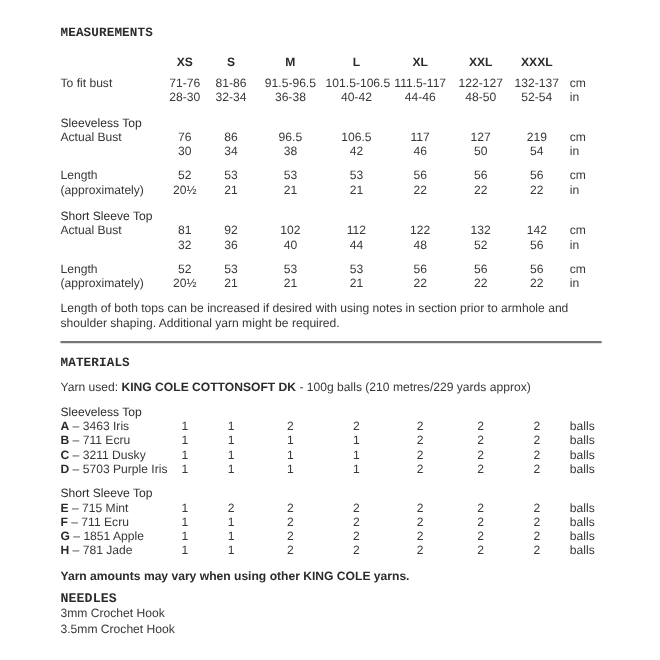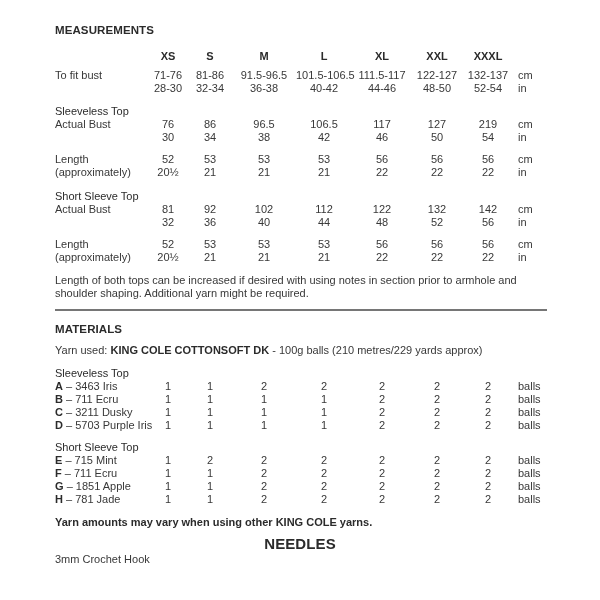--- a/index.html
+++ b/index.html
@@ -3,21 +3,21 @@
 <meta charset="utf-8">
 <style>
   html,body{margin:0;padding:0;}
   body{
     width:600px;height:600px;background:#ffffff;
     font-family:"Liberation Sans", sans-serif;
     color:#383838;
     -webkit-font-smoothing:antialiased;
   }
   .wrap{padding:24px 55px 0 55px;}
-  .h{font-weight:bold;font-size:11.5px;color:#2b2b2b;letter-spacing:0.1px;}
+  .h{font-weight:bold;font-size:11.5px;color:#2b2b2b;letter-spacing:0.1px;font-family:Liberation Mono, monospace;}
   .grid{
     display:grid;
     grid-template-columns:93px 40px 44px 64px 56px 60px 50px 52px 31px;
     font-size:11px;line-height:13px;
   }
   .cells{display:contents;}
   .lab{grid-column:1;text-align:left;white-space:nowrap;}
   .num{text-align:center;white-space:nowrap;}
   .hdr .num{font-weight:bold;color:#2b2b2b;}
   .unit{text-align:left;padding-left:4px;}
@@ -28,21 +28,21 @@
   .gap11{grid-column:1/-1;height:11px;}
   .note{font-size:11px;line-height:13px;margin:10px 0 0 0;max-width:492px;}
   .divider{height:2px;background:#767676;margin-top:9px;width:492px;}
   .m-heading{margin-top:12px;}
   .yarnline{font-size:11px;line-height:13px;margin-top:9px;}
   .yarnline b{color:#2b2b2b;}
   .mat-grid{margin-top:10px;}
   .ylab b{font-weight:bold;color:#2b2b2b;}
   .ylab i{font-style:normal;}
   .bnote{font-weight:bold;color:#2b2b2b;font-size:11px;line-height:13px;margin-top:10px;}
-  .needles-h{margin-top:6px;font-size:15px;text-align:center;}
+  .needles-h{margin-top:6px;font-size:12px;}
   .needle{font-size:11px;line-height:14px;}
   .meas-grid{margin-top:14px;}
 </style>
 </head>
 <body>
 
 <div class="wrap">
 
   <div class="h">MEASUREMENTS</div>
 
@@ -152,14 +152,15 @@
 
     <span class="lab ylab"><b>H</b> <i>– 781 Jade</i></span>
     <div class="cells"><span class="num">1</span><span class="num">1</span><span class="num">2</span><span class="num">2</span><span class="num">2</span><span class="num">2</span><span class="num">2</span></div>
     <span class="unit">balls</span>
   </div>
 
   <div class="bnote">Yarn amounts may vary when using other KING COLE yarns.</div>
 
   <div class="h needles-h">NEEDLES</div>
   <div class="needle">3mm Crochet Hook</div>
+  <div class="needle">3.5mm Crochet Hook</div>
 
 </div>
 
 </body></html>

